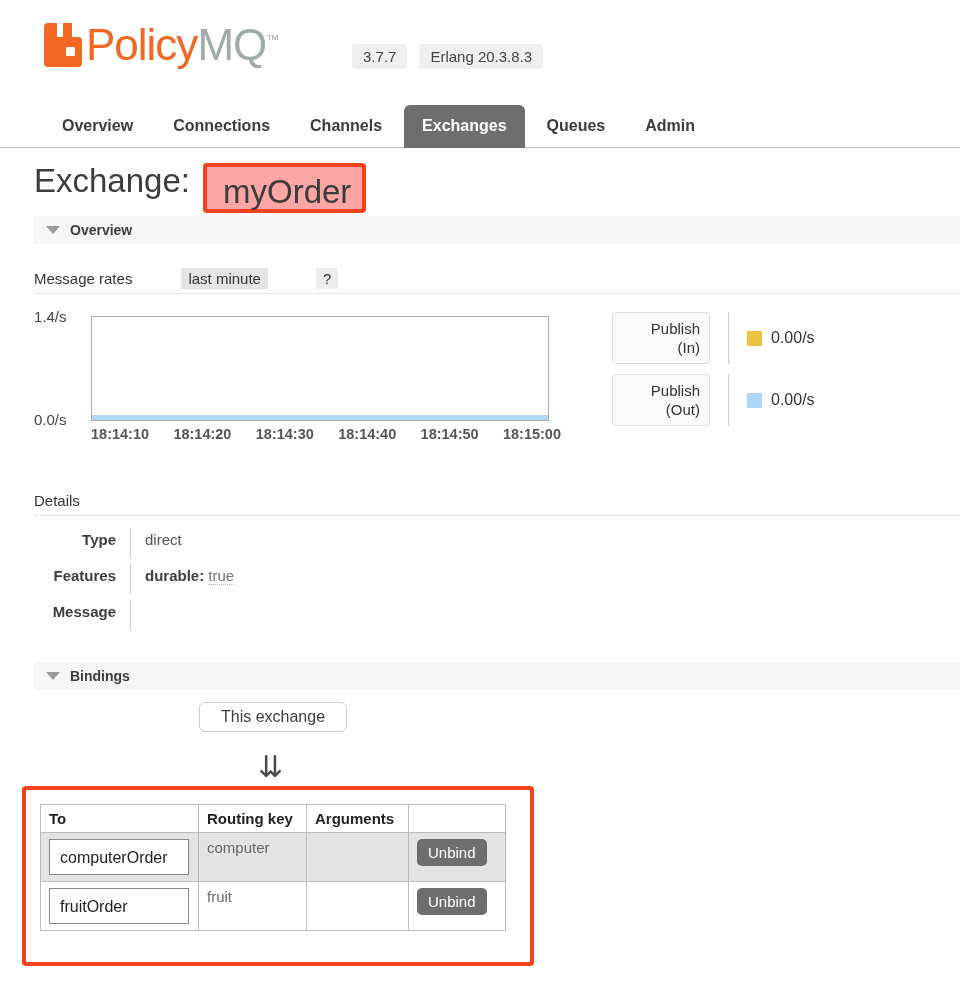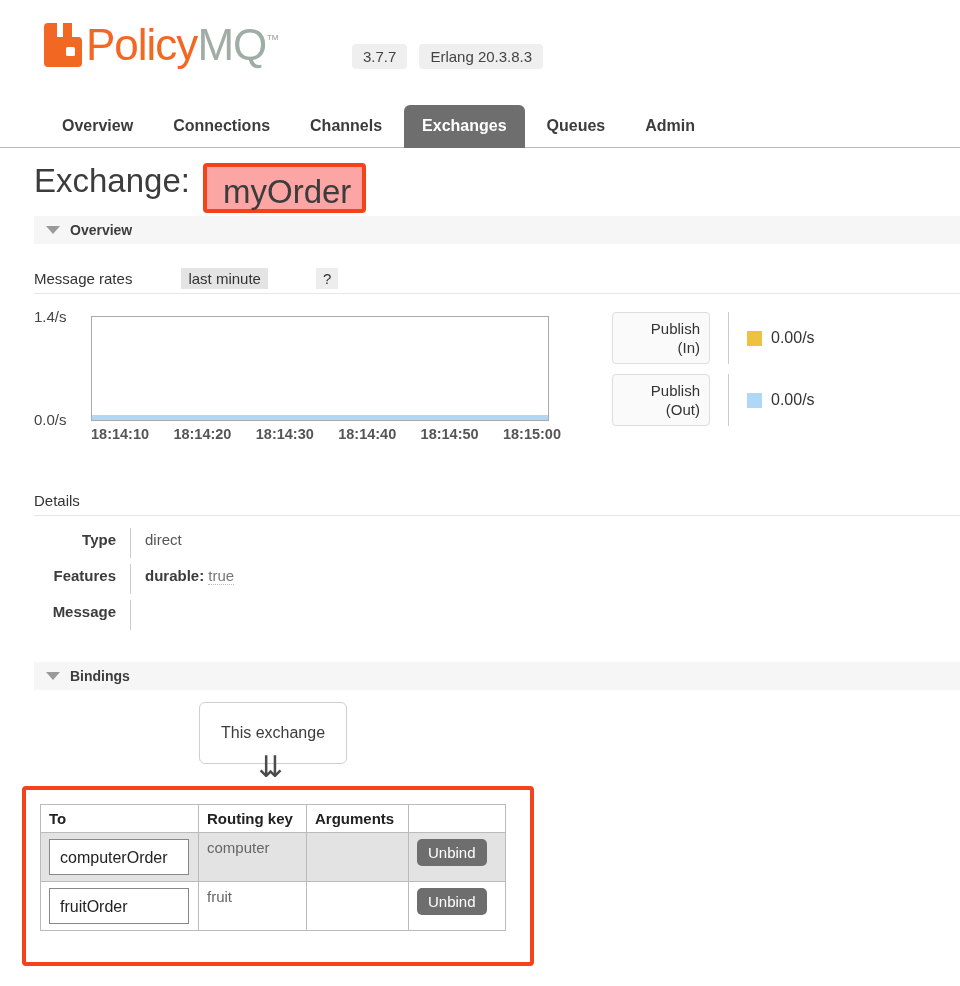--- a/index.html
+++ b/index.html
@@ -128,21 +128,21 @@
   }
   .dval {
     border-left: 1px solid #ccc; padding-left: 14px;
     font-size: 15px; color: #555; line-height: 24px; min-height: 30px; min-width: 360px;
   }
   .feat-k { font-weight: bold; color: #3c3c3c; }
   .feat-v { color: #777; border-bottom: 1px dotted #bbb; }
 
   
   .exbox {
-    position: absolute; left: 199px; top: 702px; width: 148px; height: 62px;
+    position: absolute; left: 199px; top: 702px; width: 148px; height: 30px;
     border: 1px solid #cfcfcf; border-radius: 6px; background: #fff;
     display: flex; align-items: center; justify-content: center;
     font-size: 16px; color: #3c3c3c;
   }
   .arrow {
     position: absolute; left: 258px; top: 752px;
     font-size: 30px; line-height: 30px; color: #4b4b4b;
   }
 
   

